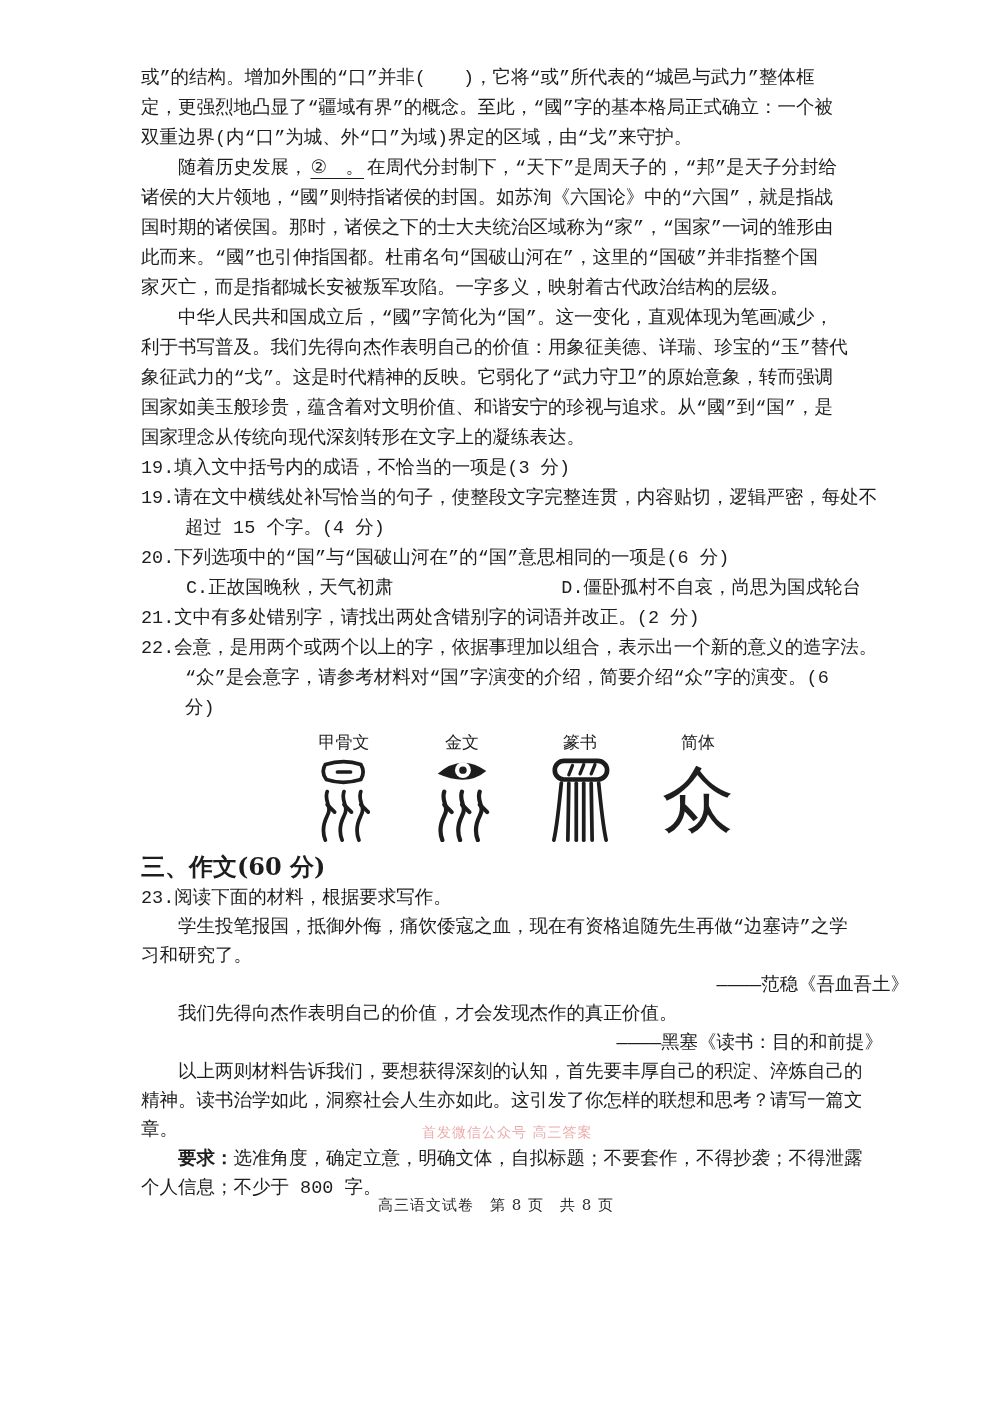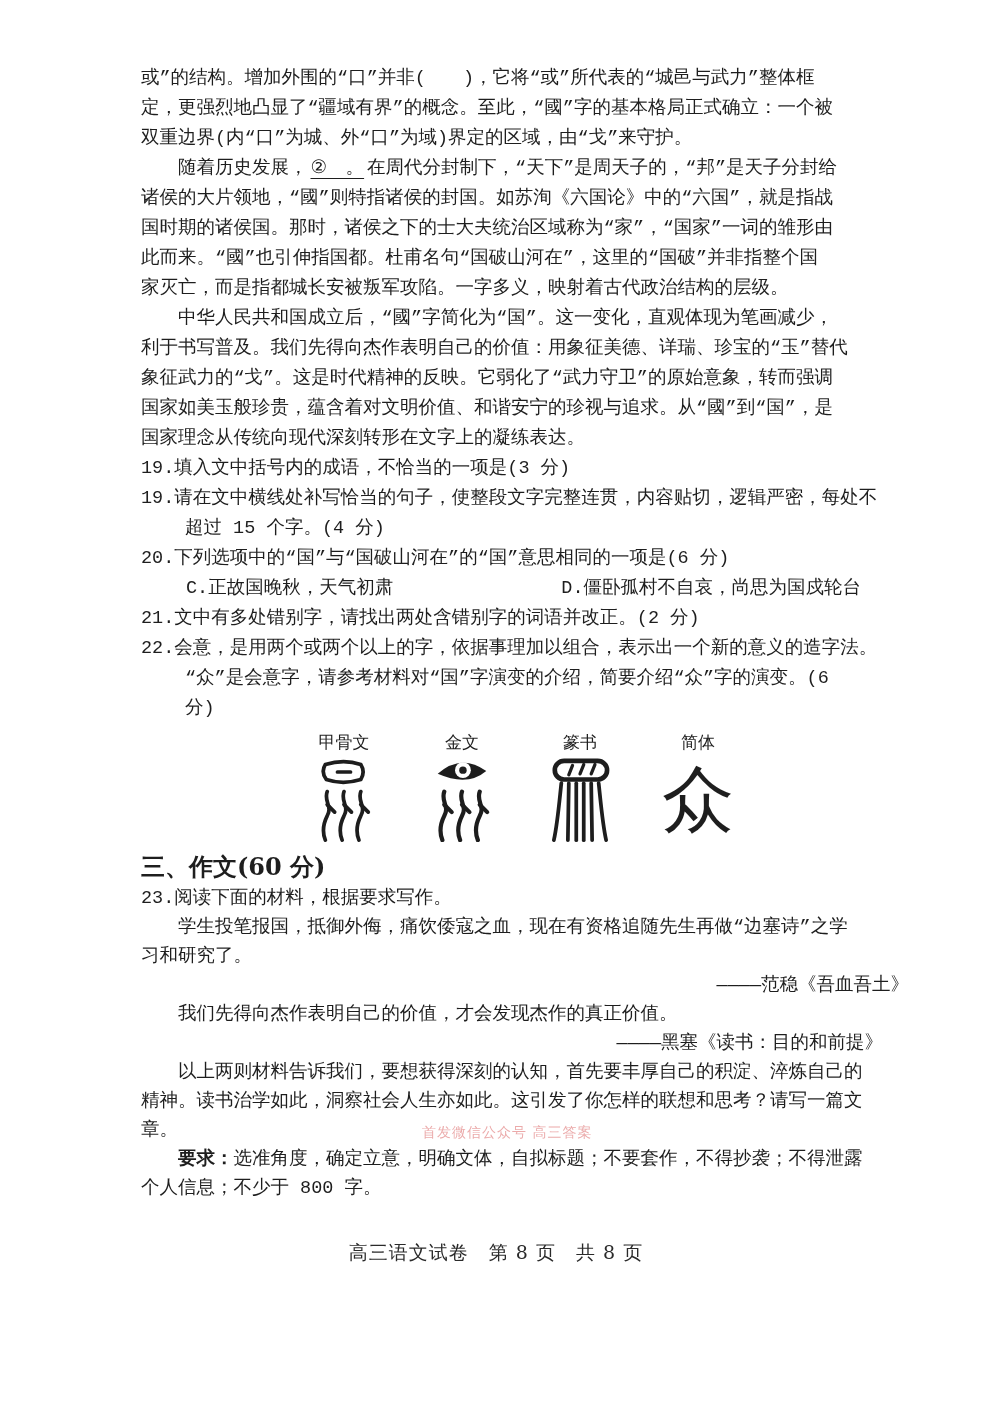--- a/index.html
+++ b/index.html
@@ -44,22 +44,22 @@
   .source{text-align:right;white-space:nowrap;}
   .src1{margin-right:-48px;}
   .src2{margin-right:-22px;}
   .bold{font-weight:700;}
   .watermark{
     position:absolute;left:422px;top:1124px;
     font-size:14px;color:rgba(219,100,100,0.55);
     letter-spacing:1px;white-space:nowrap;z-index:0;
   }
   .footer{
-    position:absolute;left:0;right:0;top:1240px;
-    text-align:center;font-size:19px;color:#2a2a2a;
+    position:absolute;left:0;right:0;top:1196px;
+    text-align:center;font-size:15px;color:#2a2a2a;
     letter-spacing:1px;
   }
   .content{z-index:1;}
 </style>
 </head>
 <body>
 
 <div class="page">
 
   <div class="watermark">首发微信公众号 高三答案</div>

